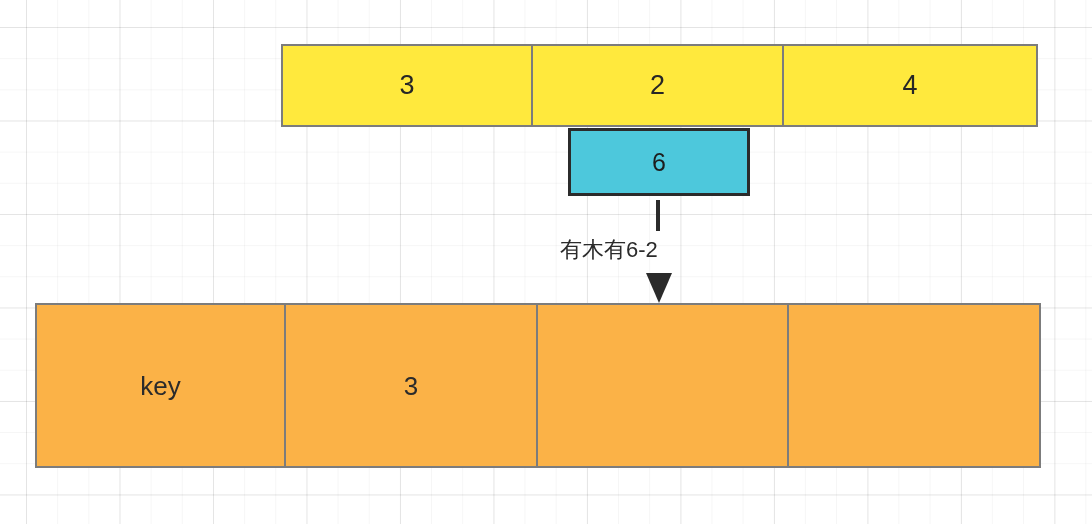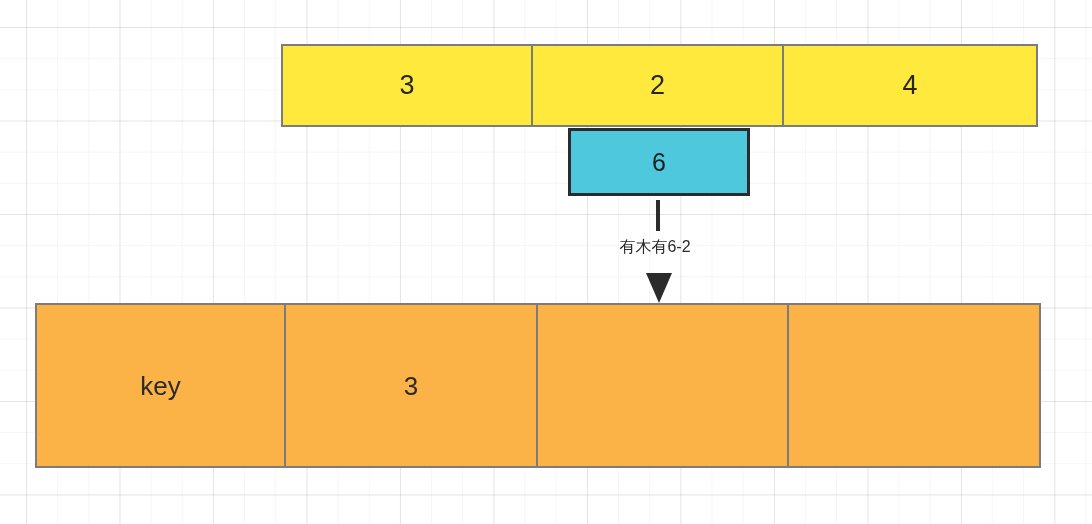--- a/index.html
+++ b/index.html
@@ -84,23 +84,23 @@
     top: 200px;
     width: 4px;
     height: 31px;
     background: #2b2b2b;
   }
   .arrow-label {
     position: absolute;
     left: 560px;
     top: 237px;
     width: 190px;
-    text-align: center;
+    text-align: left;
     color: #2b2b2b;
-    font-size: 16px;
+    font-size: 22px;
     line-height: 1.2;
     white-space: nowrap;
   }
   .arrow-head {
     position: absolute;
     left: 646px;
     top: 273px;
     width: 0;
     height: 0;
     border-left: 13px solid transparent;

